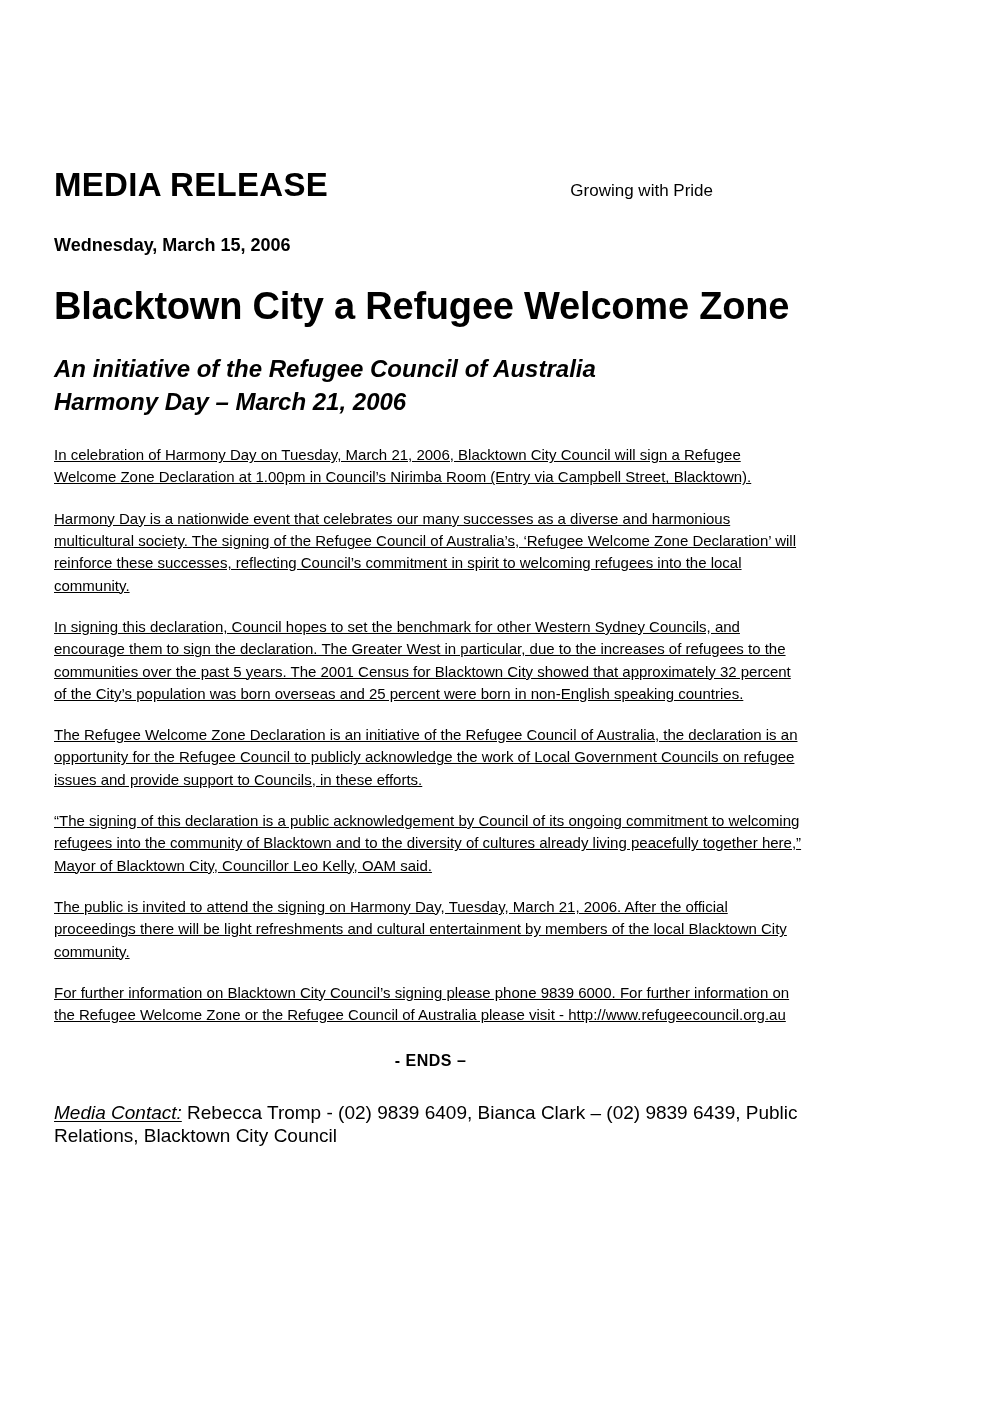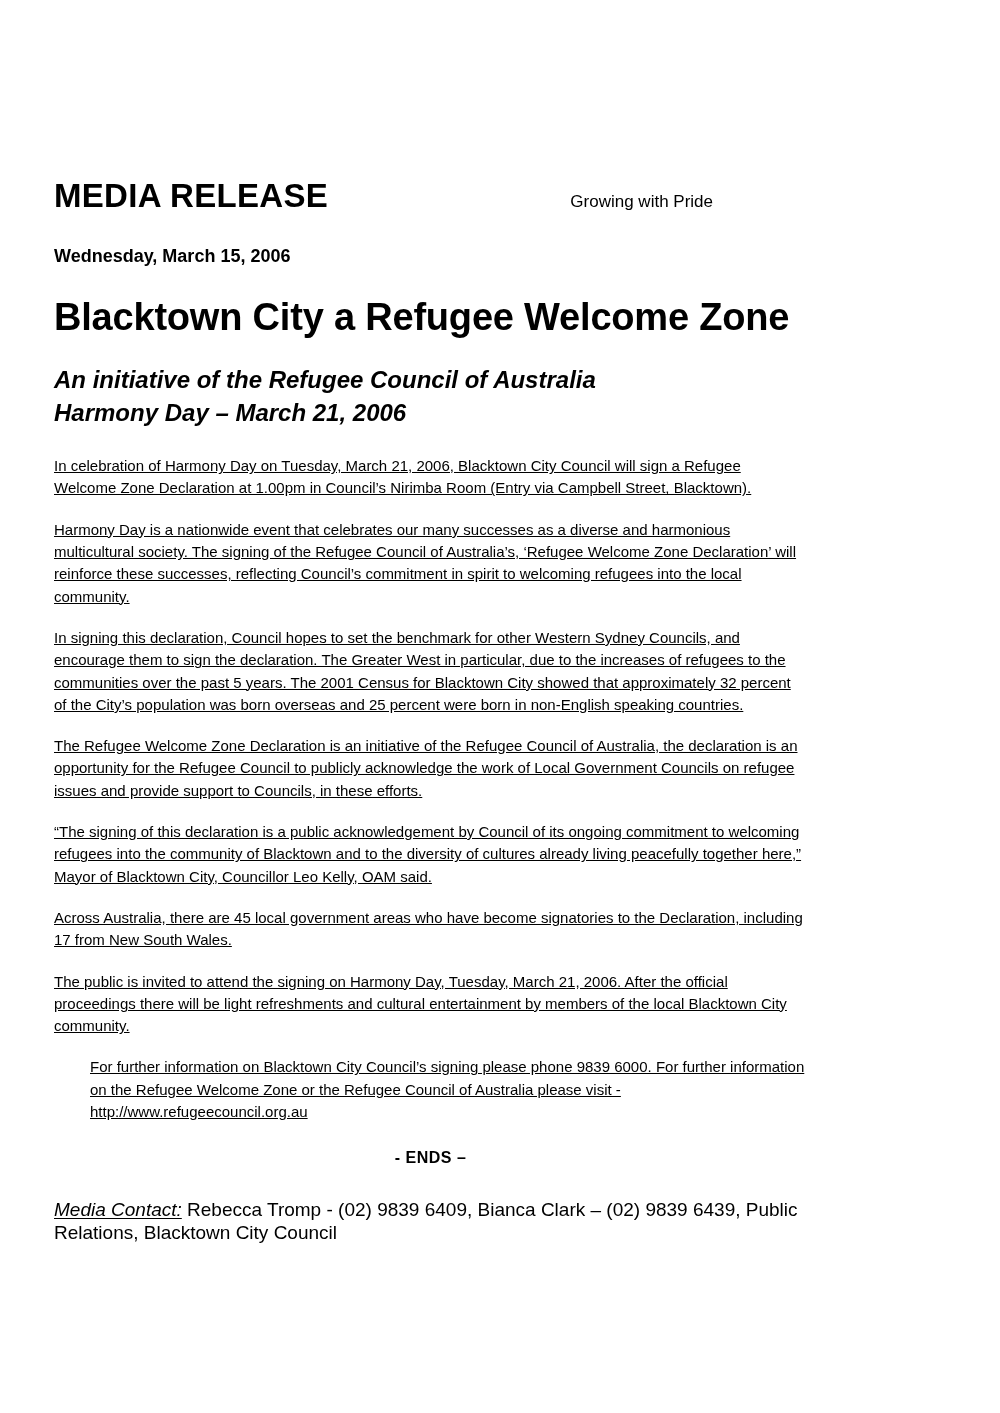--- a/index.html
+++ b/index.html
@@ -15,21 +15,21 @@
     color: #000000;
     -webkit-font-smoothing: antialiased;
   }
 
   .page {
     position: relative;
     width: 861px;
     height: 1413px;
     background: #ffffff;
     box-sizing: border-box;
-    padding: 11px 54px;
+    padding: 0 54px;
   }
 
   
   .masthead {
     position: relative;
     display: flex;
     align-items: baseline;
     justify-content: space-between;
     padding-top: 168px;
   }
@@ -80,21 +80,20 @@
   }
   .body-copy p {
     font-size: 15px;
     line-height: 22.3px;
     margin: 0 0 19px 0;
     text-align: left;
     text-decoration: underline;
   }
   .body-copy p:last-child {
     margin-bottom: 0;
-    margin-left: 36px;
   }
 
   
   .ends {
     text-align: center;
     font-size: 16px;
     font-weight: bold;
     margin-top: 26px;
     letter-spacing: 0.5px;
   }
@@ -127,21 +126,20 @@
     <div class="subhead">An initiative of the Refugee Council of Australia</div>
     <div class="subhead">Harmony Day – March 21, 2006</div>
   </div>
 
   <div class="body-copy">
     <p>In celebration of Harmony Day on Tuesday, March 21, 2006, Blacktown City Council will sign a Refugee Welcome Zone Declaration at 1.00pm in Council’s Nirimba Room (Entry via Campbell Street, Blacktown).</p>
     <p>Harmony Day is a nationwide event that celebrates our many successes as a diverse and harmonious multicultural society. The signing of the Refugee Council of Australia’s, ‘Refugee Welcome Zone Declaration’ will reinforce these successes, reflecting Council’s commitment in spirit to welcoming refugees into the local community.</p>
     <p>In signing this declaration, Council hopes to set the benchmark for other Western Sydney Councils, and encourage them to sign the declaration. The Greater West in particular, due to the increases of refugees to the communities over the past 5 years. The 2001 Census for Blacktown City showed that approximately 32 percent of the City’s population was born overseas and 25 percent were born in non-English speaking countries.</p>
     <p>The Refugee Welcome Zone Declaration is an initiative of the Refugee Council of Australia, the declaration is an opportunity for the Refugee Council to publicly acknowledge the work of Local Government Councils on refugee issues and provide support to Councils, in these efforts.</p>
     <p>“The signing of this declaration is a public acknowledgement by Council of its ongoing commitment to welcoming refugees into the community of Blacktown and to the diversity of cultures already living peacefully together here,” Mayor of Blacktown City, Councillor Leo Kelly, OAM said.</p>
-    <p>Across Australia, there are 45 local government areas who have become signatories to the Declaration, including 17 from New South Wales.</p>
     <p>The public is invited to attend the signing on Harmony Day, Tuesday, March 21, 2006. After the official proceedings there will be light refreshments and cultural entertainment by members of the local Blacktown City community.</p>
     <p>For further information on Blacktown City Council’s signing please phone 9839 6000. For further information on the Refugee Welcome Zone or the Refugee Council of Australia please visit - http://www.refugeecouncil.org.au</p>
   </div>
 
   <div class="ends">-   ENDS –</div>
 
   <div class="contact">
     <span class="contact-label">Media Contact:</span><span> Rebecca Tromp - (02) 9839 6409, Bianca Clark – (02) 9839 6439, Public Relations, Blacktown City Council</span>
   </div>
 

